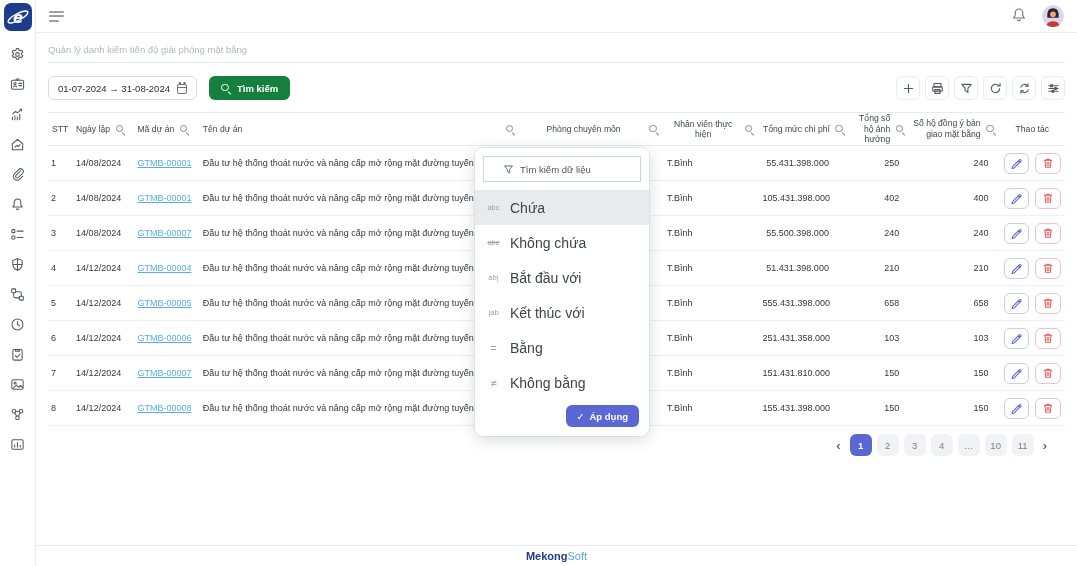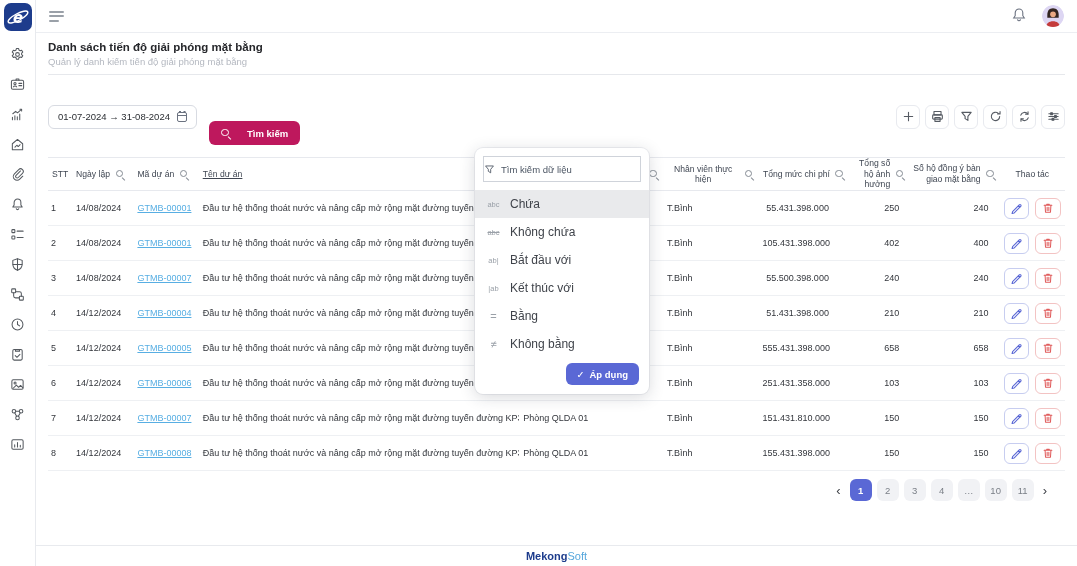--- a/index.html
+++ b/index.html
@@ -33,22 +33,22 @@
   .main { position:absolute; left:36px; top:33px; right:0; bottom:0; }
   .page-head { padding:8px 12px 0; }
   .page-title { font-size:11.5px; font-weight:bold; color:#26272b; }
   .page-sub { font-size:9.5px; color:#b4b8c0; margin-top:3px; }
   .divider { border-bottom:1px solid #e6e8ec; margin-top:7px; }
 
   
   .controls { display:flex; align-items:center; padding:13px 12px 0; }
   .date-box { display:flex; align-items:center; gap:7px; border:1px solid #d8dbe2; border-radius:6px;
     height:24px; padding:0 9px; font-size:9.5px; color:#2b2e33; background:#fff; }
-  .search-btn { margin-left:12px; display:flex; align-items:center; gap:16px; background:#be185d; color:#fff;
-    border-radius:6px; height:24px; padding:0 12px; font-size:9.5px; font-weight:bold;margin-top:33px; }
+  .search-btn { margin-left:12px; display:flex; align-items:center; gap:6px; background:#15803d; color:#fff;
+    border-radius:6px; height:24px; padding:0 12px; font-size:9.5px; font-weight:bold; }
   .toolbar { margin-left:auto; display:flex; gap:5px; }
   .tool-btn { width:24px; height:24px; border:1px solid #e8eaef; border-radius:6px; background:#fff;
     display:flex; align-items:center; justify-content:center; color:#565b63; font-size:13px; }
   .tool-btn svg { stroke:#565b63; fill:none; stroke-width:1.2; stroke-linecap:round; stroke-linejoin:round; }
 
   
   .mag { position:relative; width:10px; height:10px; display:inline-block; flex:none; color:#858b94; }
   .mag::before { content:""; position:absolute; left:.5px; top:.5px; width:5.5px; height:5.5px;
     border:1.1px solid currentColor; border-radius:50%; }
   .mag::after { content:""; position:absolute; left:7px; top:7.5px; width:3.6px; height:1.2px;
@@ -61,21 +61,21 @@
   .cal::after { content:""; position:absolute; top:2px; left:0; width:100%; height:1.1px; background:#6b7280; }
 
   
   .table-wrap { padding:12px 12px 0; }
   table { width:100%; border-collapse:collapse; table-layout:fixed; }
   col.c1{width:24px} col.c2{width:61px} col.c3{width:65px} col.c4{width:319px} col.c5{width:143px}
   col.c6{width:95px} col.c7{width:90px} col.c8{width:60px} col.c9{width:90px} col.c10{width:65px}
   thead th { border-top:1px solid #e7e9ee; border-bottom:1px solid #e7e9ee; font-size:8.6px; color:#3f4652;
     font-weight:normal; height:30px; padding:0 4px; vertical-align:middle; }
   .hflex { display:flex; align-items:center; gap:5px; }
-  .hflex.between { justify-content:space-between;text-decoration:underline; }
+  .hflex.between { justify-content:space-between; }
   .hflex.center-lbl { justify-content:space-between; }
   .hflex.center-lbl .hlabel { flex:1; text-align:center; }
   .hflex.right { justify-content:flex-end; }
   .hflex.right .hlabel { text-align:right; line-height:1.25; }
   tbody td { border-bottom:1px solid #eef0f3; font-size:9px; color:#33363c; height:35px;
     padding:0 4px; white-space:nowrap; overflow:hidden; vertical-align:middle; }
   .c-stt { padding-left:3px; }
   .link { color:#57aee3; text-decoration:underline; font-size:9px; }
   .num-cost { text-align:right; padding-right:20px;margin-left:41px; }
   .num-aff { text-align:right; padding-right:10px; }
@@ -91,25 +91,25 @@
   .pagination { display:flex; gap:5px; justify-content:flex-end; align-items:center; padding:8px 14px 0 0; }
   .page-btn { min-width:22px; height:22px; border-radius:6px; background:#f1f2f5; color:#7a7f87;
     font-size:9.5px; padding:0 4px; }
   .page-btn.active { background:#5a68d5; color:#fff; font-weight:bold; }
   .pg-arrow { color:#3b3e44; font-size:13px; background:transparent; padding:0 4px; }
 
   
   .popup { position:absolute; left:475px; top:148px; width:174px; background:#fff; border-radius:8px;
     box-shadow:0 3px 16px rgba(40,45,60,.18), 0 0 0 1px #f0f1f4; z-index:10; padding-bottom:9px; }
   .popup-search { margin:8px; display:flex; align-items:center; gap:6px; border:1px solid #cfd3da;
-    border-radius:0; height:26px; padding:0 0; }
+    border-radius:0; height:26px; padding:0 19px; }
   .popup-search svg { stroke:#4b5563; fill:none; stroke-width:1.1; flex:none; }
   .popup-search input { border:none; outline:none; width:100%; font-size:9.5px; font-family:inherit; color:#2b2e33; }
   .popup-search input::placeholder { color:#4b5563; }
-  .opt { display:flex; align-items:center; gap:8px; height:28px; padding:0 10px; font-size:12px; color:#3f434a; cursor:pointer; }
+  .opt { display:flex; align-items:center; gap:8px; height:35px; padding:0 10px; font-size:14px; color:#3f434a; cursor:pointer; }
   .opt.selected { background:#e9eaec; }
   .opt-icon { width:17px; color:#9aa0a8; font-size:7.5px; display:flex; justify-content:center; flex:none; }
   .ic-abc::before { content:"abc"; }
   .ic-abc-strike::before { content:"abc"; text-decoration:line-through; }
   .ic-starts::before { content:"ab|"; }
   .ic-ends::before { content:"|ab"; }
   .ic-equals::before { content:"="; font-size:11px; }
   .ic-not-equals::before { content:"\2260"; font-size:11px; }
   .ic-reset { position:relative; height:10px; }
   .ic-reset::before { content:""; width:5px; height:5px; border:1px solid #9aa0a8; border-radius:50%; display:block; margin:1px auto 0; }
@@ -250,21 +250,20 @@
           <circle cx="12" cy="10.2" r="3.1" fill="#eaa883"></circle>
           <path d="M4.6 24c0-4.2 3.2-6.4 7.4-6.4s7.4 2.2 7.4 6.4z" fill="#c43b3b"></path>
         </svg>
     </span>
   </div>
 </div>
 
 <div class="main">
 
   <div class="page-head">
-    <div class="page-title">Danh sách tiến độ giải phóng mặt bằng</div>
     <div class="page-sub">Quản lý danh kiếm tiến độ giải phóng mặt bằng</div>
     <div class="divider"></div>
   </div>
 
   <div class="controls">
     <div class="date-box">
       <span>01-07-2024 → 31-08-2024</span>
       <span class="cal"></span>
     </div>
     <button class="search-btn">

